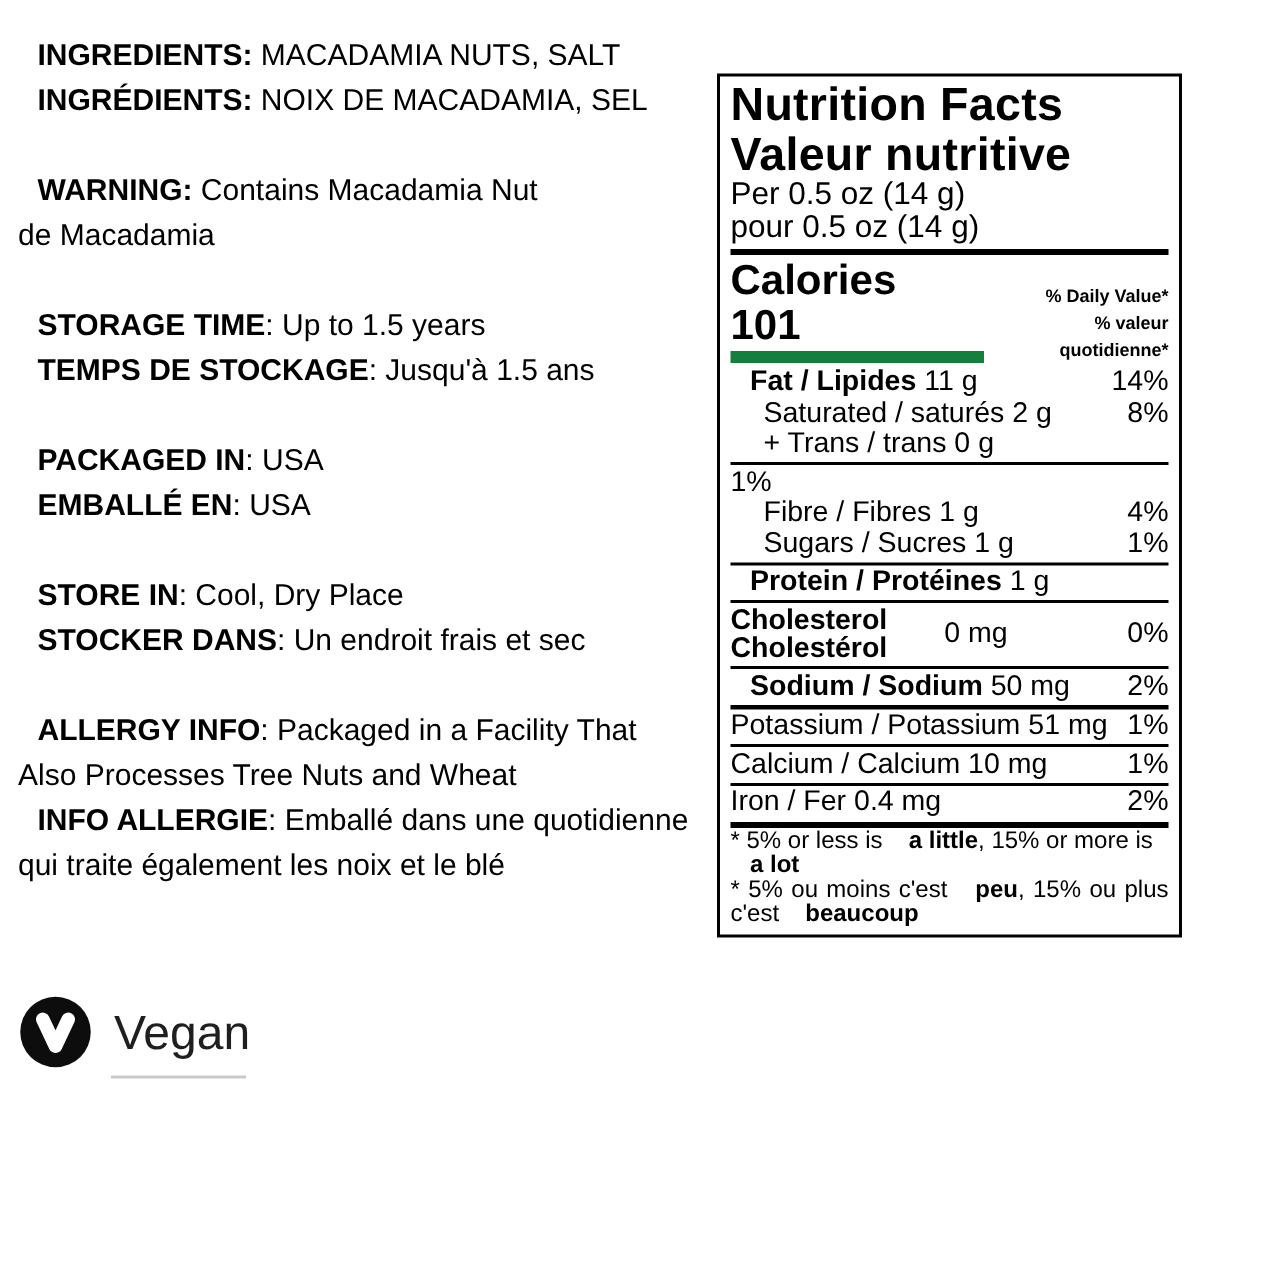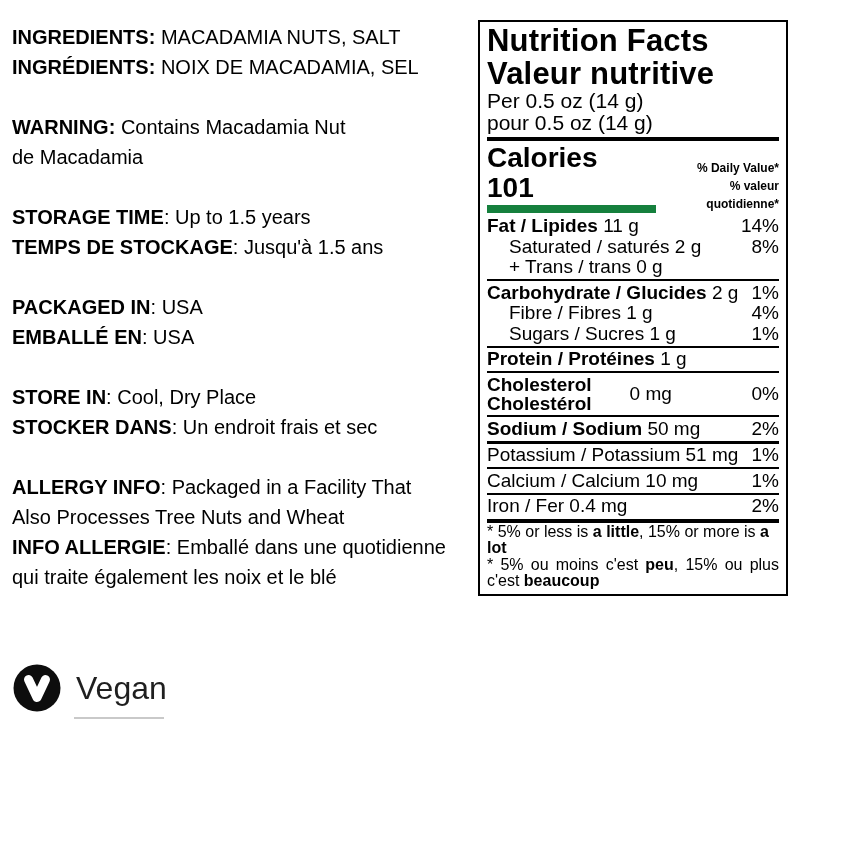--- a/index.html
+++ b/index.html
@@ -6,25 +6,25 @@
   body {
     width:850px; height:847px; background:#ffffff; position:relative;
     font-family:"Liberation Sans", sans-serif; color:#000;
     -webkit-font-smoothing:antialiased;
   }
 
   
   .left-col { position:absolute; left:12px; top:22px; width:468px; font-size:20px; line-height:30px; }
   .para { margin:0 0 30px 0; }
   .line { white-space:nowrap; }
-  .b { font-weight:bold; }
+  .b { font-weight:bold;margin-left:13px; }
 
   
   .nf-panel {
-    position:absolute; left:478px; top:20px; width:310px; box-sizing:border-box;
+    position:absolute; left:478px; top:49px; width:310px; box-sizing:border-box;
     border:2px solid #000; padding:2px 7px 4px 7px; background:#fff;
   }
   .nf-title { font-weight:bold; font-size:31px; line-height:33px; letter-spacing:0.2px; }
   .nf-serving { font-size:21px; line-height:22px; }
   .bar { height:4px; background:#000; margin:3px 0 2px 0; }
 
   .cal-row { display:flex; justify-content:space-between; align-items:flex-end; margin-bottom:3px; }
   .cal-left {
     font-weight:bold; font-size:28px; line-height:30px;
     border-bottom:8px solid #15803d; padding:0 6px 2px 0; align-self:flex-end;
@@ -106,21 +106,20 @@
     <span class="lbl ind">Saturated / saturés 2 g</span>
     <span class="pct">8%</span>
   </div>
   <div class="row">
     <span class="lbl ind">+ Trans / trans 0 g</span>
     <span class="pct"></span>
   </div>
   <div class="sep"></div>
 
   <div class="row">
-    <span class="lbl"><span class="b">Carbohydrate / Glucides</span><span> 2 g</span></span>
     <span class="pct">1%</span>
   </div>
   <div class="row">
     <span class="lbl ind">Fibre / Fibres 1 g</span>
     <span class="pct">4%</span>
   </div>
   <div class="row">
     <span class="lbl ind">Sugars / Sucres 1 g</span>
     <span class="pct">1%</span>
   </div>

